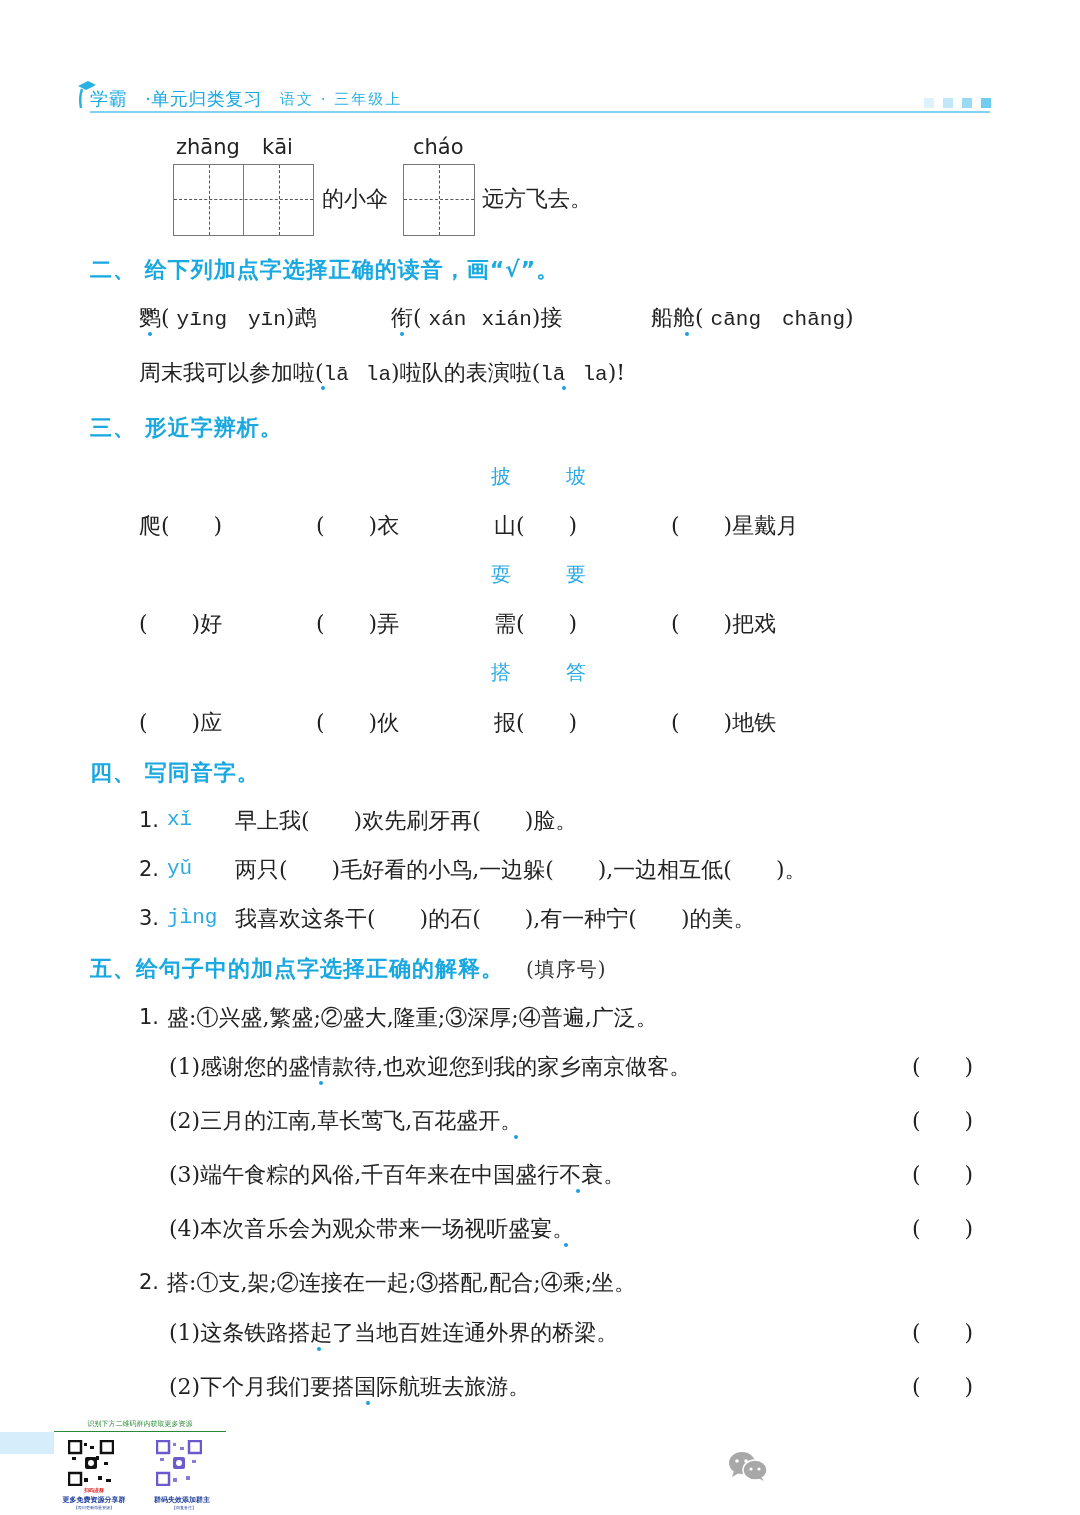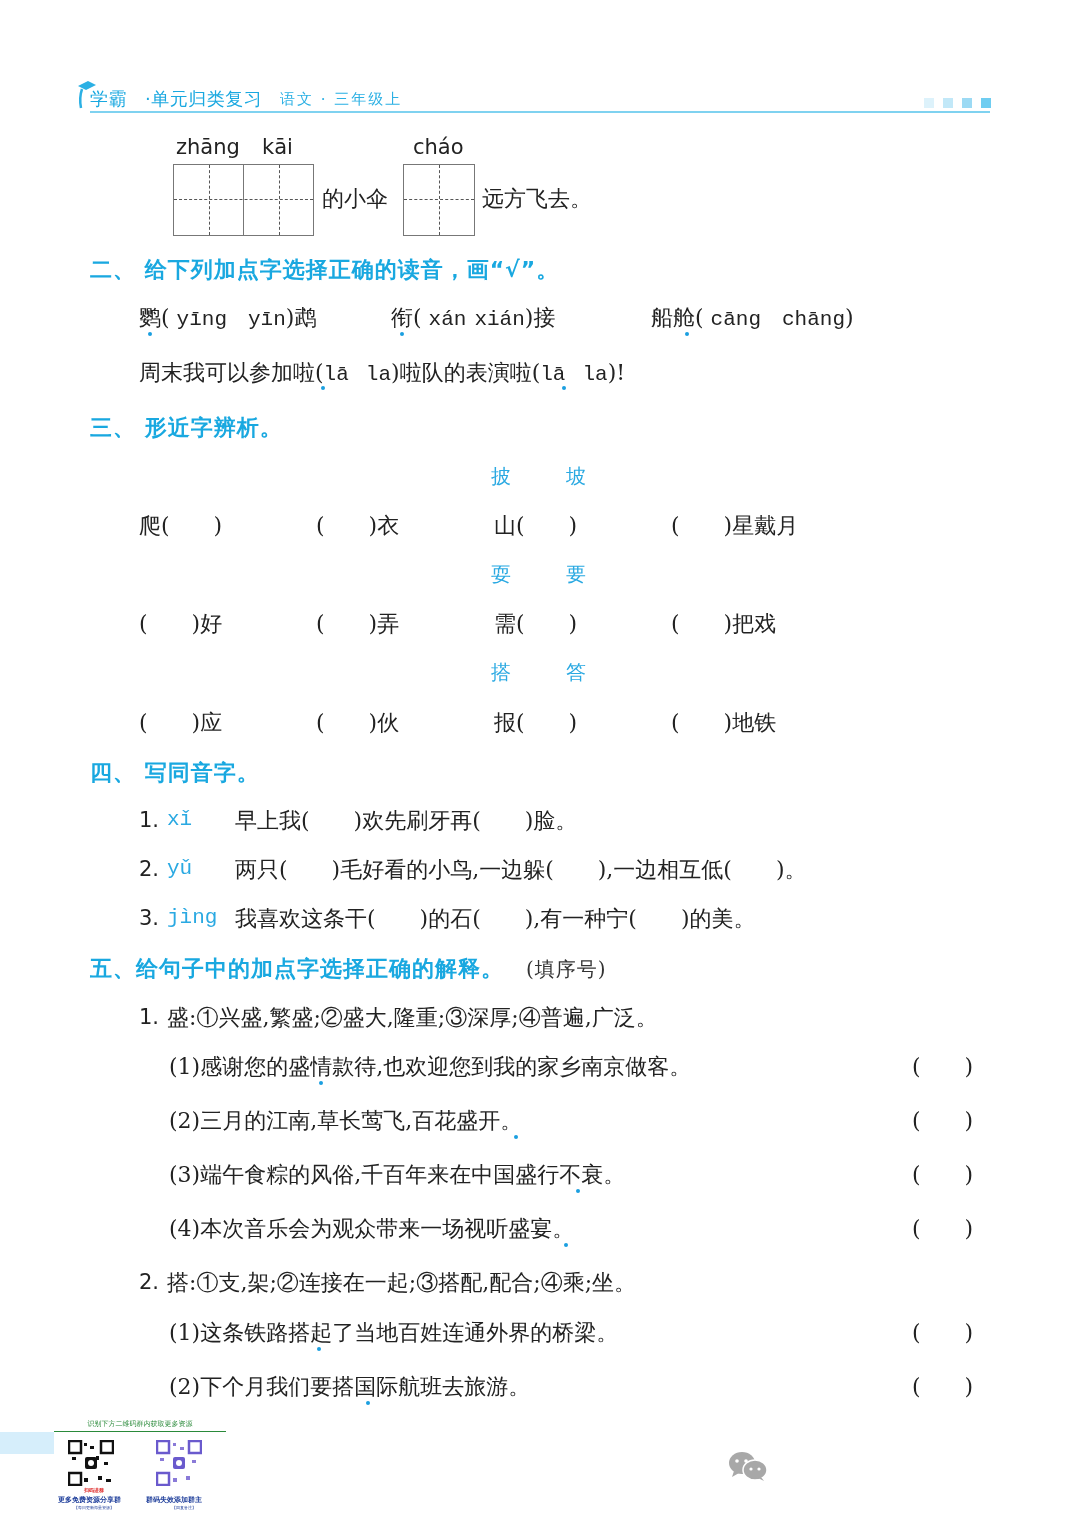--- a/index.html
+++ b/index.html
@@ -31,21 +31,21 @@
   .bluechar { font-size: 20px; color: #2aa9e2; }
   .num { font-family: "DejaVu Sans", "Liberation Sans", sans-serif; font-size: 21px; color: #222; }
 
   .dot { position: absolute; width: 4px; height: 4px; border-radius: 50%; background: #1b9fe0; }
 
   
   .foot-bar { left: 0; top: 1432px; width: 54px; height: 22px; background: #d6eefb; }
   .qr-panel { left: 54px; top: 1416px; width: 172px; height: 96px; background: #fff; }
   .qr-top { position: absolute; left: 0; top: 3px; width: 172px; font-family: "DejaVu Sans", sans-serif; font-size: 7px; color: #2a8a3a; text-align: center; border-bottom: 1px solid #2a8a3a; padding-bottom: 2px; }
   .qr { position: absolute; width: 46px; height: 46px; }
-  .qr-cap { position: absolute; font-family: "DejaVu Serif", serif; font-size: 7px; font-weight: bold; color: #1d3d9a; }
+  .qr-cap { position: absolute; font-family: "DejaVu Serif", serif; font-size: 7px; font-weight: bold; color: #1d3d9a; text-align: center; }
   .qr-red { position: absolute; font-size: 5px; color: #d22; font-family: "DejaVu Sans", sans-serif; font-weight: bold; }
   .qr-tiny { position: absolute; font-size: 4px; color: #1d3d9a; font-family: "DejaVu Sans", sans-serif; }
 
   .wm { left: 728px; top: 1450px; font-family: "DejaVu Sans", "Liberation Sans", sans-serif; font-size: 27px; color: #9a9a9a; display: flex; align-items: center; gap: 8px; }
 </style>
 </head>
 <body>
 
 <svg class="abs hdr-logo" viewBox="0 0 20 30">
   <path d="M2 6 L12 1 L20 5 L10 10 Z" fill="#2bb0e4"></path>
@@ -87,21 +87,21 @@
 <div class="abs txt" style="left:139px;top:303px">
   <span>鹦</span><span>(</span>
   <span class="pyin">yīng</span>
   <span class="pyin" style="margin-left:14px">yīn</span><span>)</span><span>鹉</span>
 </div>
 <div class="dot" style="left:148px;top:332px"></div>
 
 <div class="abs txt" style="left:391px;top:303px">
   <span>衔</span><span>(</span>
   <span class="pyin">xán</span>
-  <span class="pyin" style="margin-left:1px">xián</span><span>)</span><span>接</span>
+  <span class="pyin" style="margin-left:8px">xián</span><span>)</span><span>接</span>
 </div>
 <div class="dot" style="left:400px;top:332px"></div>
 
 <div class="abs txt" style="left:651px;top:303px">
   <span>船舱</span><span>(</span>
   <span class="pyin">cāng</span>
   <span class="pyin" style="margin-left:14px">chāng</span><span>)</span><span></span>
 </div>
 <div class="dot" style="left:685px;top:332px"></div>
 

